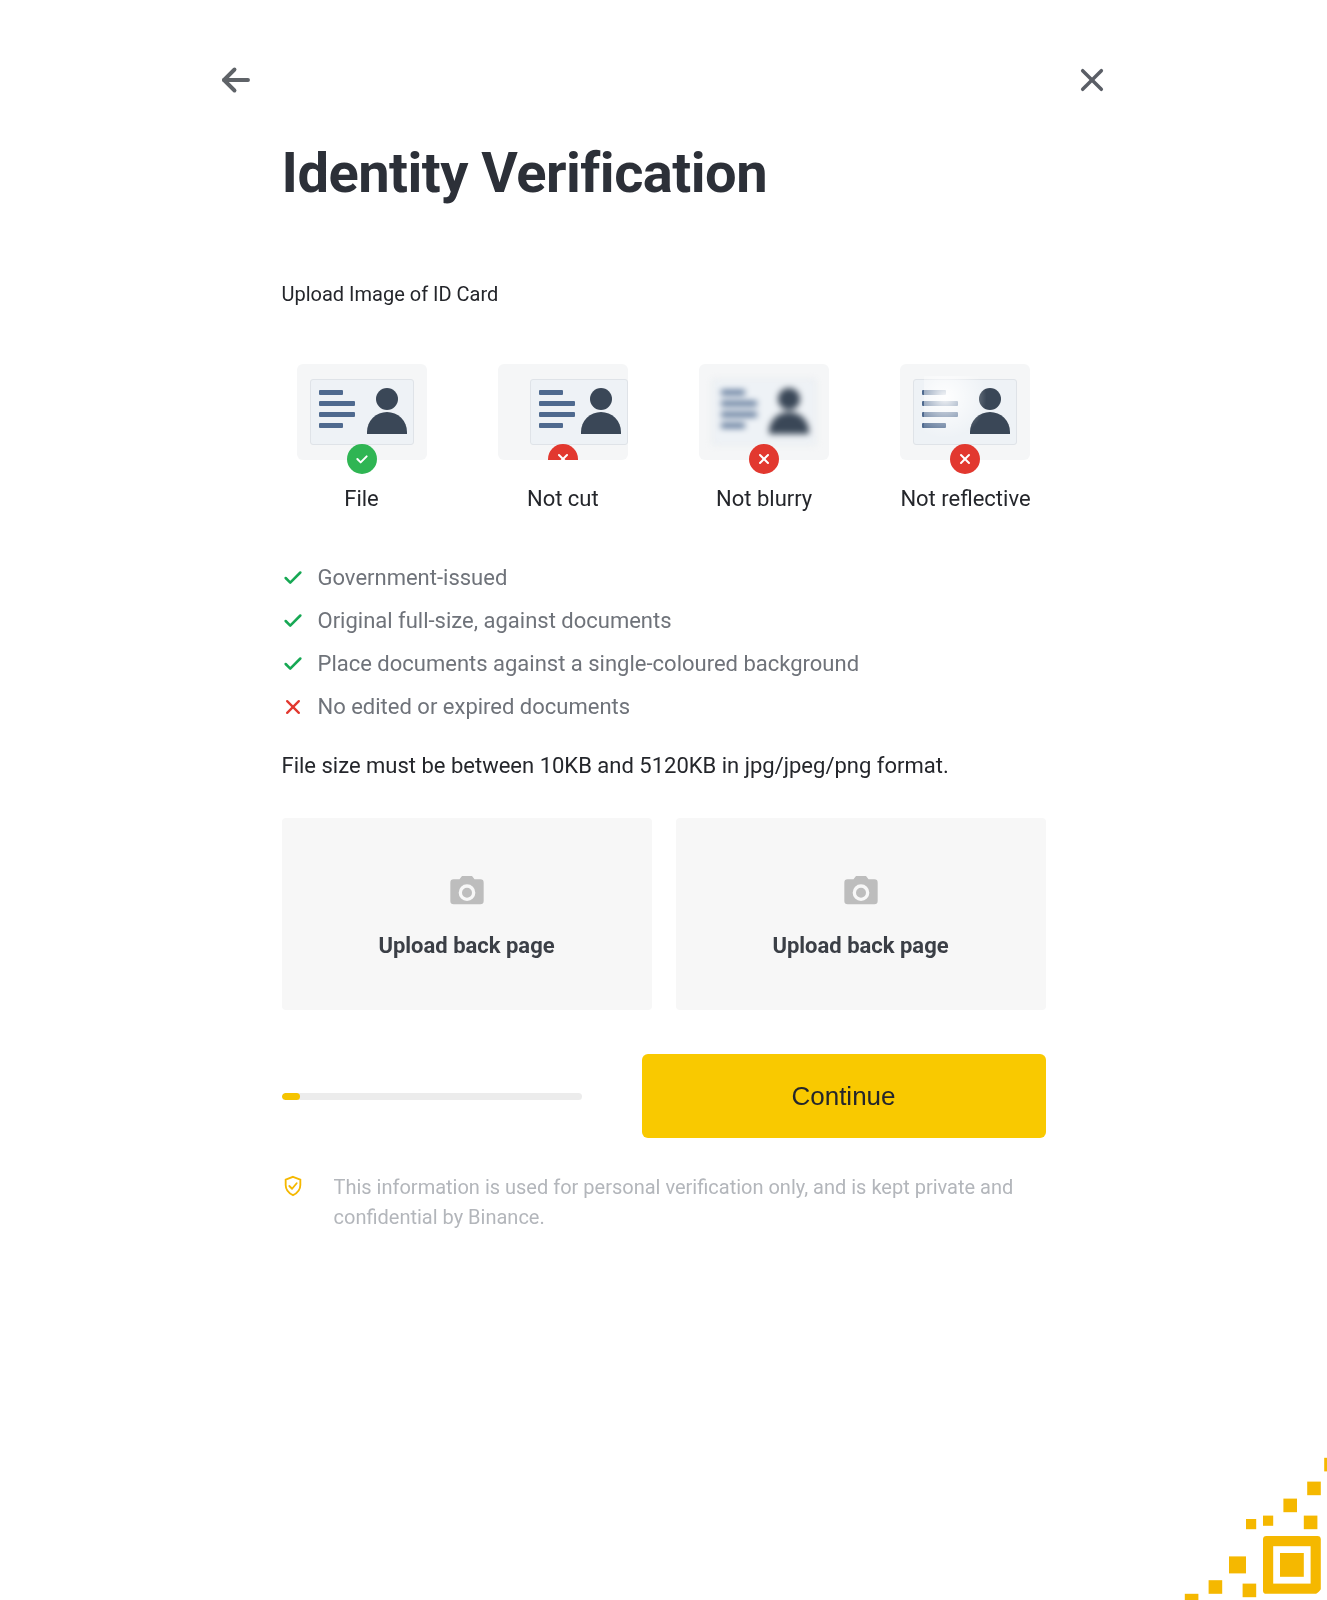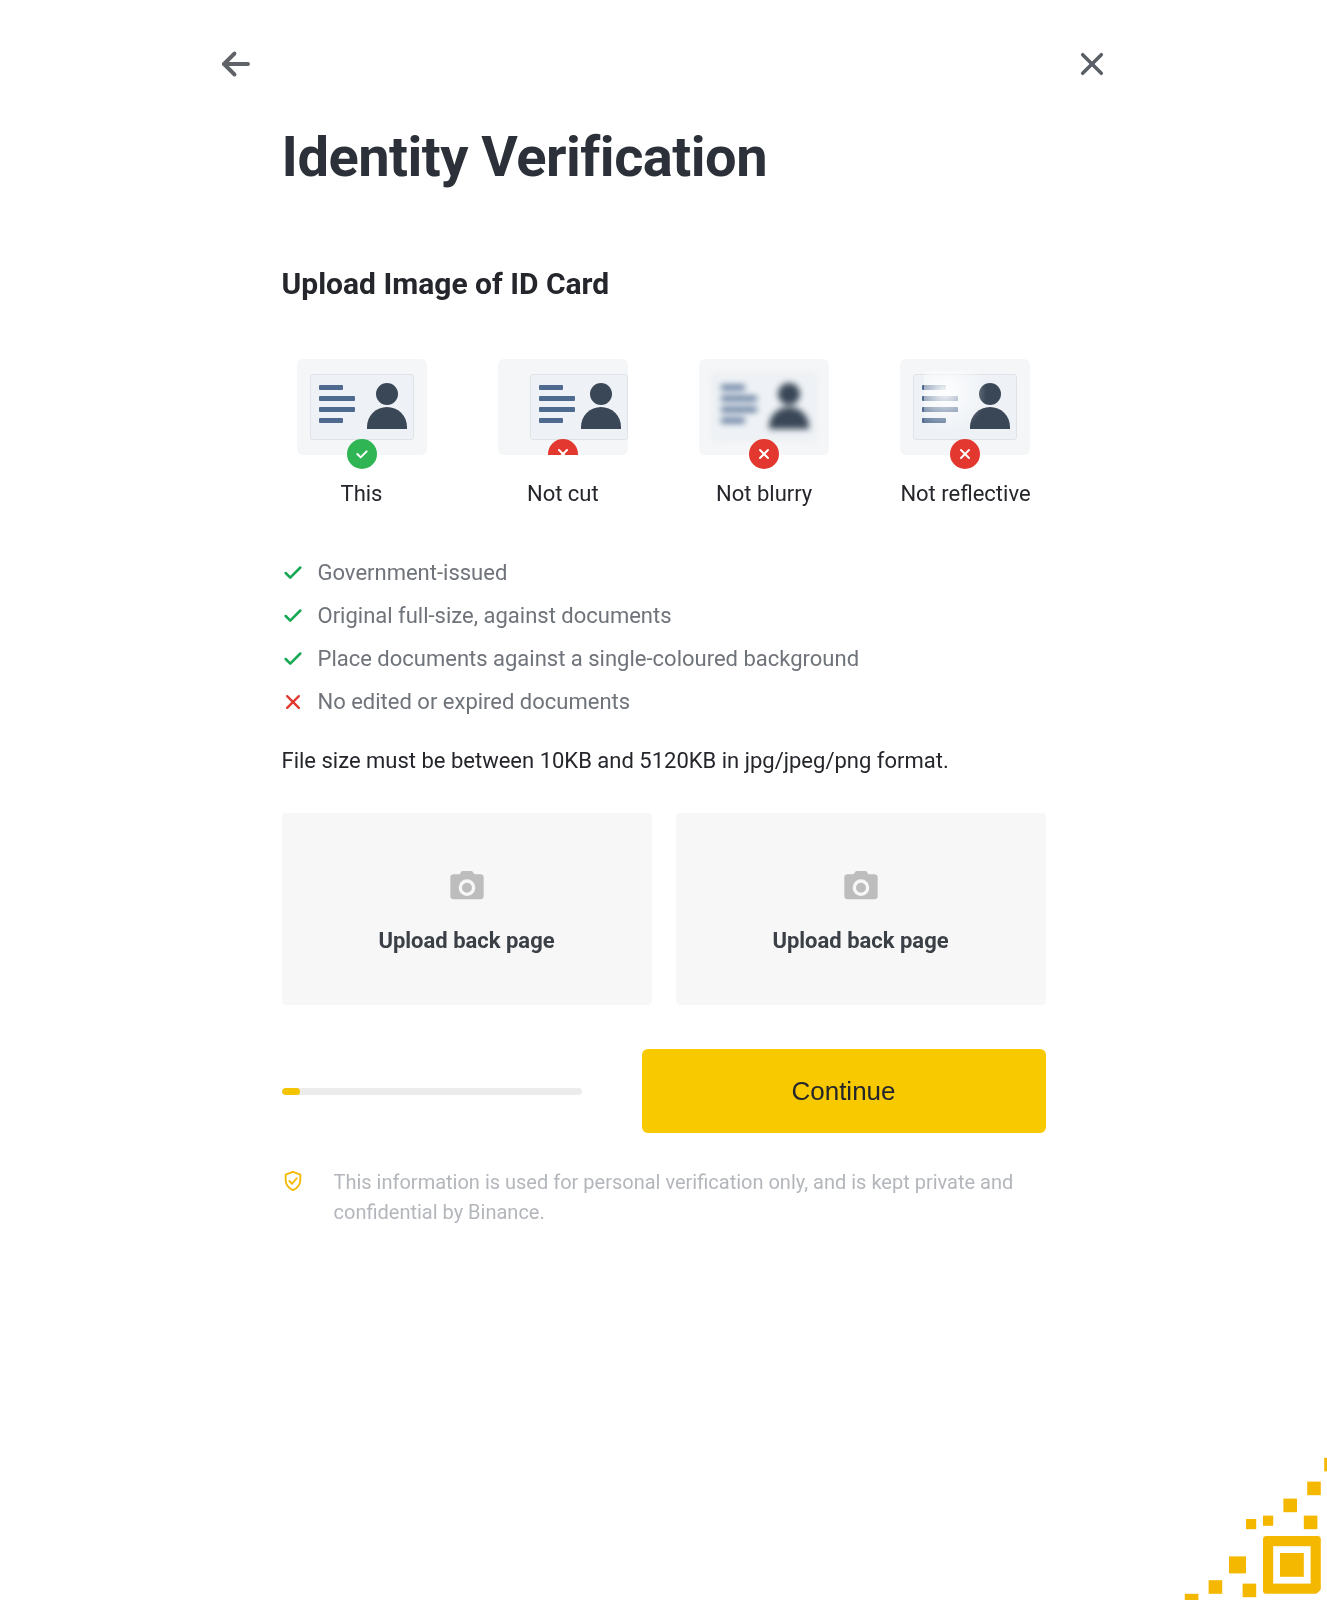--- a/index.html
+++ b/index.html
@@ -7,21 +7,21 @@
     font-family: -apple-system, BlinkMacSystemFont, "Segoe UI", Roboto, "Helvetica Neue", Arial, sans-serif;
     background: #fff;
     width: 1327px;
     height: 1600px;
     position: relative;
     overflow: hidden;
     border-radius: 28px;
   }
   .modal {
     width: 996px;
-    margin: 0 auto;
+    margin: 16px auto;
     padding: 0;
     position: relative;
   }
   .topbar {
     display: flex;
     justify-content: space-between;
     align-items: center;
     padding: 44px 50px 0 50px;
   }
   .back-arrow {
@@ -40,22 +40,22 @@
     padding: 0 116px 0 116px;
   }
   h1.title {
     font-size: 56px;
     font-weight: 700;
     color: #2c3038;
     margin-top: 40px;
     letter-spacing: -0.5px;
   }
   h2.subtitle {
-    font-size: 30px;
-    font-weight: 700;
+    font-size: 20px;
+    font-weight: 400;
     color: #24262b;
     margin-top: 76px;
   }
   .examples {
     display: flex;
     justify-content: space-between;
     margin-top: 58px;
   }
   .example {
     display:flex; flex-direction:column; align-items:center;
@@ -274,21 +274,21 @@
                 <div class="head"></div>
                 <div class="body"></div>
               </div>
           </div>
           <div class="badge good">
             <svg viewBox="0 0 24 24" fill="none" stroke="#fff" stroke-width="3" stroke-linecap="round" stroke-linejoin="round">
                 <polyline points="5 12 10 17 19 8"></polyline>
               </svg>
           </div>
         </div>
-        <div class="example-label">This</div>
+        <div class="example-label">File</div>
       </div>
 
       <div class="example">
         <div class="example-card" style="overflow:hidden;">
           <div class="id-mini cut">
             <div class="id-lines">
                 <span class="short"></span>
                 <span class="long"></span>
                 <span class="long"></span>
                 <span class="short"></span>

